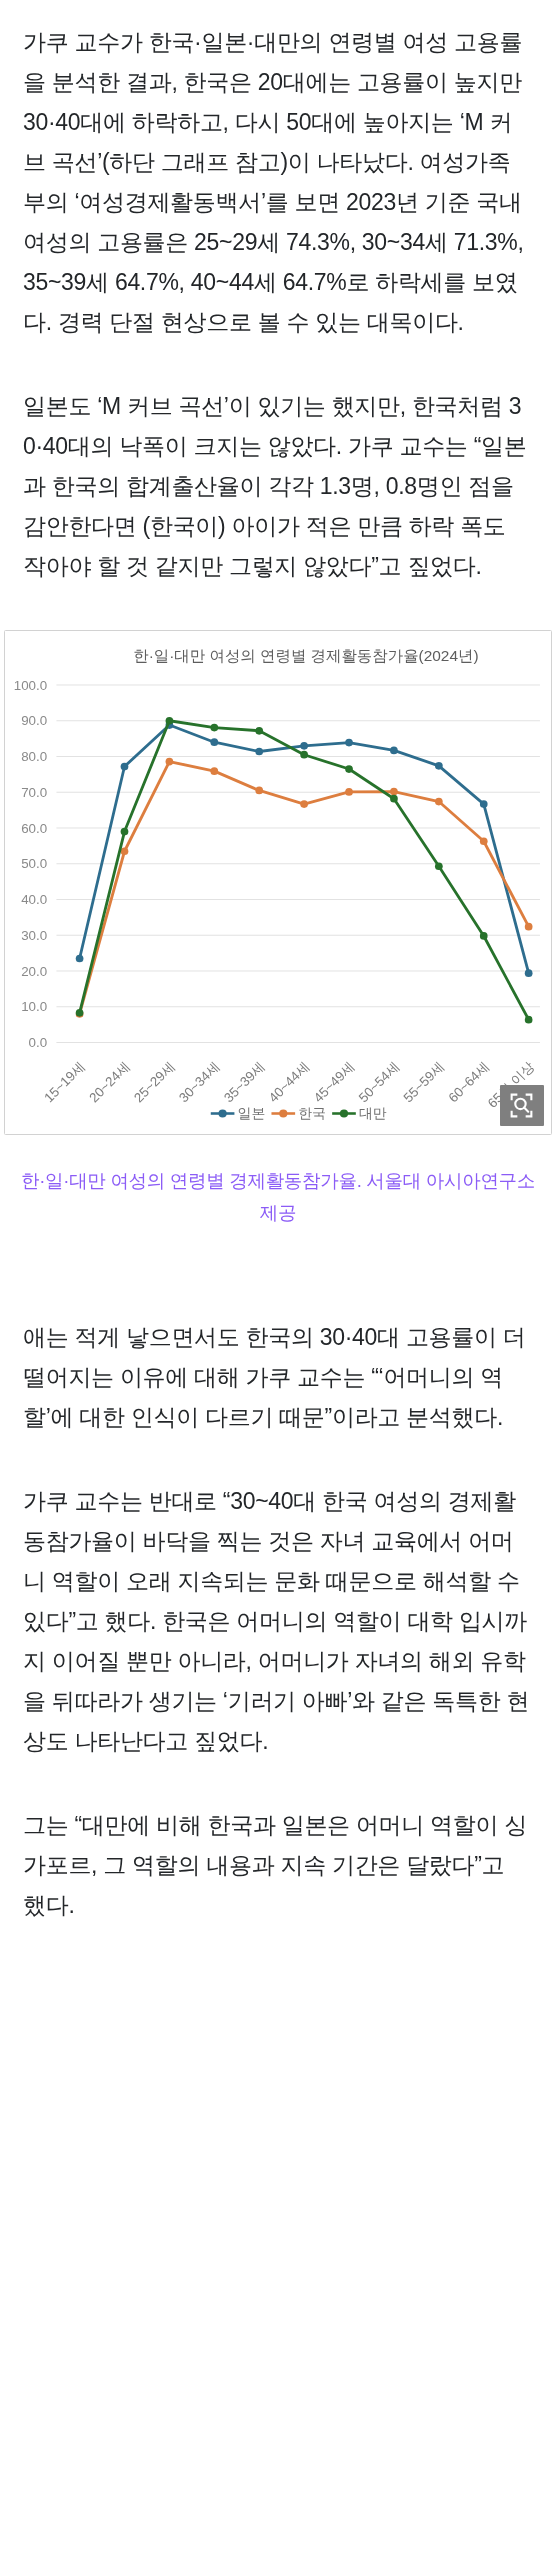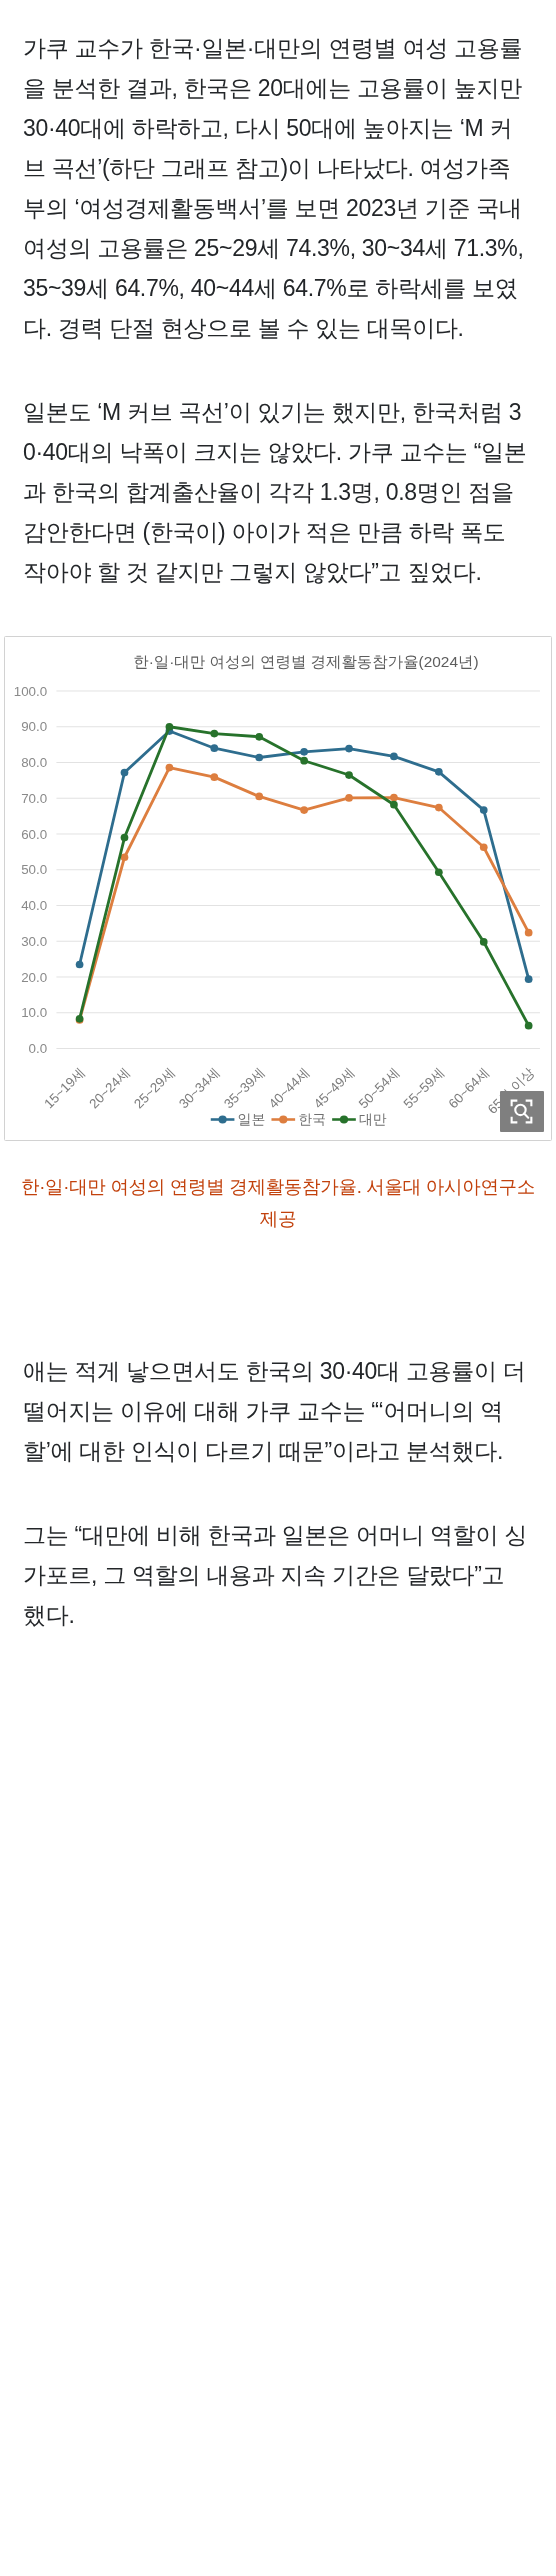--- a/index.html
+++ b/index.html
@@ -2,21 +2,21 @@
 <html lang="ko" style="font-size:8.2px"><head>
 <meta charset="utf-8">
 <style>
   html,body{margin:0;padding:0;background:#ffffff;}
   body{
     width:556px;
     font-family:"Liberation Sans","DejaVu Sans",sans-serif;
     color:#232629;
   }
   .article-body{padding:0 23px;}
-  .article-body.first{padding-top:28px;}
+  .article-body.first{padding-top:22px;}
   .article-body p{
     font-size:23px;
     line-height:40px;
     margin:0 0 44px 0;
     word-break:break-all;
     letter-spacing:-0.3px;
   }
   .figure{margin:10.3px 3.6px 0 3.6px;}
   .chart-box{
     position:relative;
@@ -41,26 +41,26 @@
     padding:0;
     display:flex;
     align-items:center;
     justify-content:center;
     cursor:pointer;
   }
   figcaption{
     margin-top:30px;
     font-size:18.5px;
     line-height:32px;
-    color:#c2410c;
+    color:#8b5cf6;
     text-align:center;
     padding:0 15.5px;
     letter-spacing:-0.3px;
   }
-  .article-body.second{margin-top:116px;}
+  .article-body.second{margin-top:88px;}
 </style>
 </head>
 <body>
 
 <article>
 
   <div class="article-body first">
       <p>가쿠 교수가 한국·일본·대만의 연령별 여성 고용률을 분석한 결과, 한국은 20대에는 고용률이 높지만 30·40대에 하락하고, 다시 50대에 높아지는 ‘M 커브 곡선’(하단 그래프 참고)이 나타났다. 여성가족부의 ‘여성경제활동백서’를 보면 2023년 기준 국내 여성의 고용률은 25~29세 74.3%, 30~34세 71.3%, 35~39세 64.7%, 40~44세 64.7%로 하락세를 보였다. 경력 단절 현상으로 볼 수 있는 대목이다.</p>
       <p>일본도 ‘M 커브 곡선’이 있기는 했지만, 한국처럼 30·40대의 낙폭이 크지는 않았다. 가쿠 교수는 “일본과 한국의 합계출산율이 각각 1.3명, 0.8명인 점을 감안한다면 (한국이) 아이가 적은 만큼 하락 폭도 작아야 할 것 같지만 그렇지 않았다”고 짚었다.</p>
     </div>
@@ -161,17 +161,18 @@
             </g>
           </svg>
         </span>
       </button>
     </div>
     <figcaption>한·일·대만 여성의 연령별 경제활동참가율. 서울대 아시아연구소 제공</figcaption>
   </figure>
 
   <div class="article-body second">
       <p>애는 적게 낳으면서도 한국의 30·40대 고용률이 더 떨어지는 이유에 대해 가쿠 교수는 “‘어머니의 역할’에 대한 인식이 다르기 때문”이라고 분석했다.</p>
+      <p>가쿠 교수는 반대로 “30~40대 한국 여성의 경제활동참가율이 바닥을 찍는 것은 자녀 교육에서 어머니 역할이 오래 지속되는 문화 때문으로 해석할 수 있다”고 했다. 한국은 어머니의 역할이 대학 입시까지 이어질 뿐만 아니라, 어머니가 자녀의 해외 유학을 뒤따라가 생기는 ‘기러기 아빠’와 같은 독특한 현상도 나타난다고 짚었다.</p>
       <p>그는 “대만에 비해 한국과 일본은 어머니 역할이 싱가포르, 그 역할의 내용과 지속 기간은 달랐다”고 했다.</p>
     </div>
 
 </article>
 
 
 </body></html>

